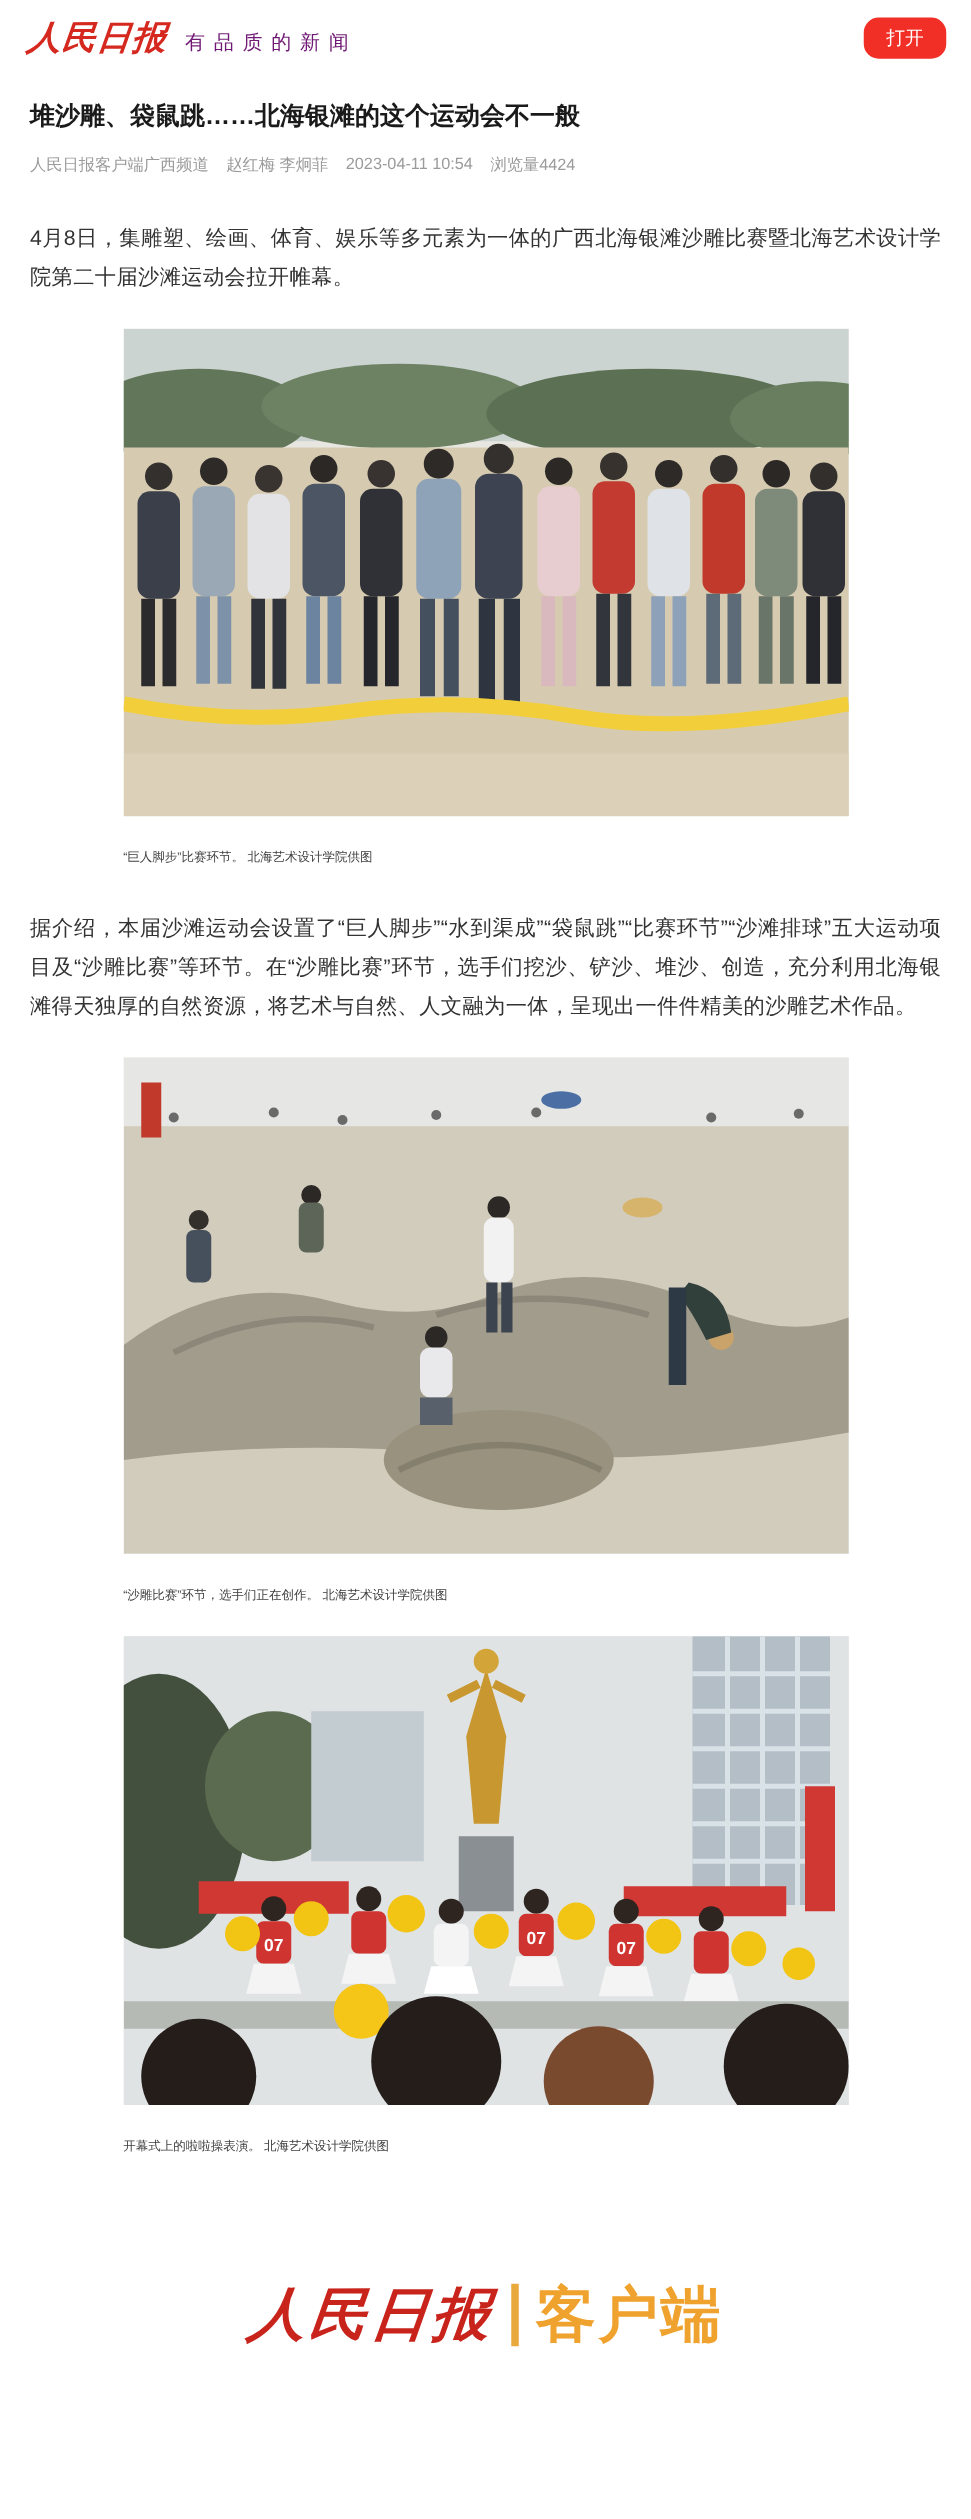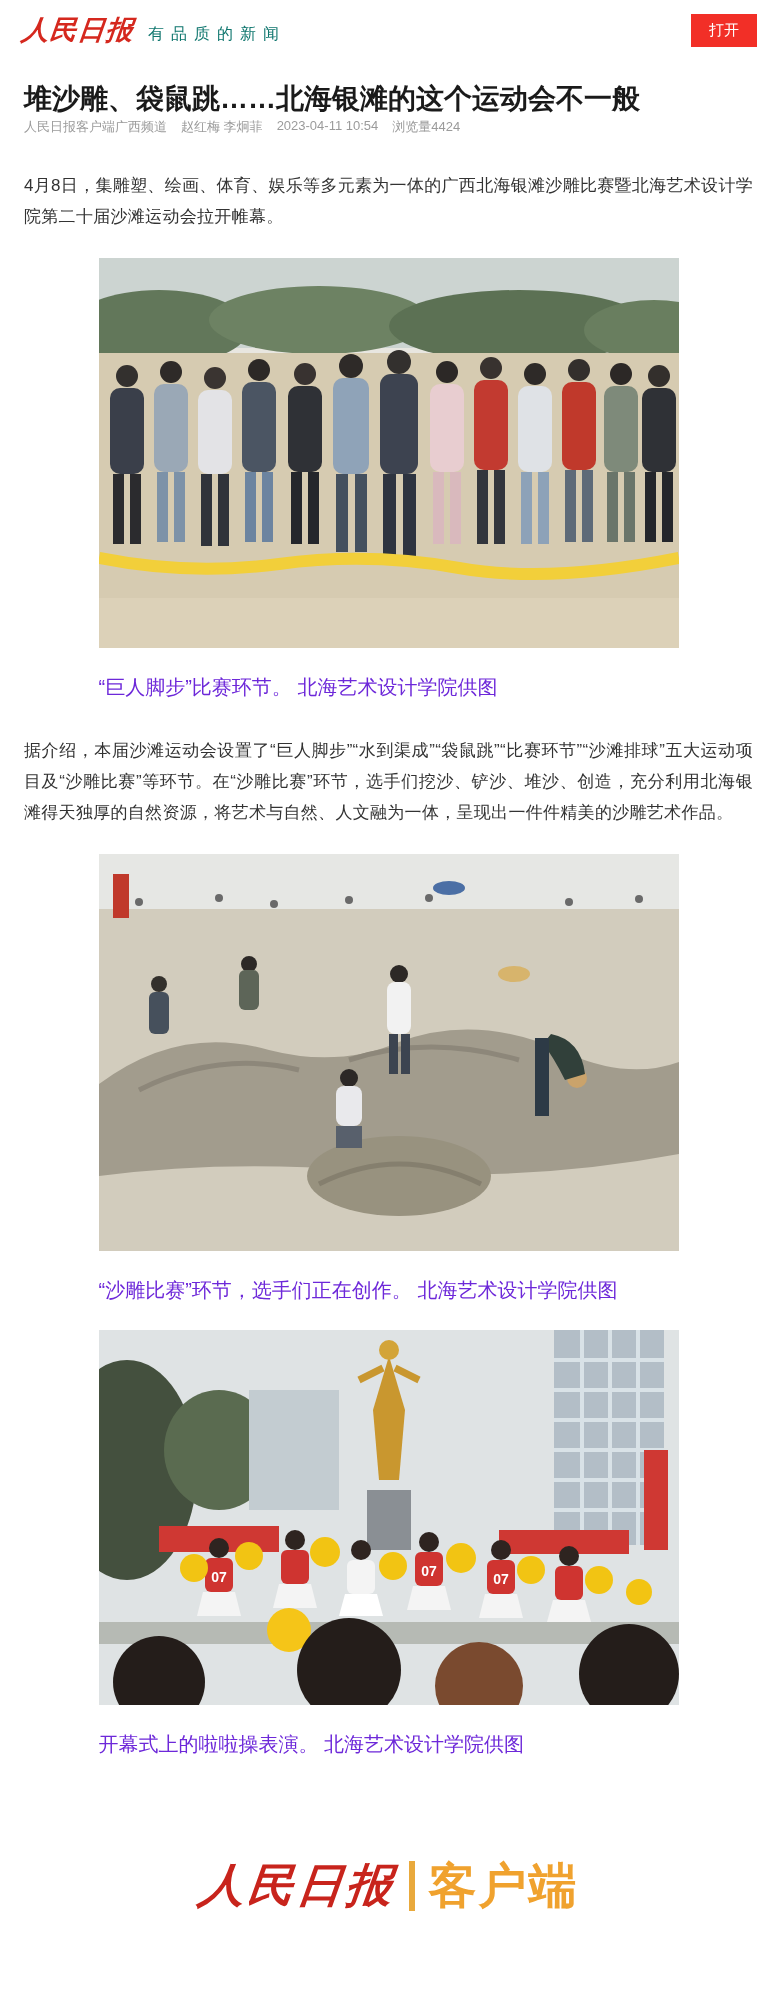--- a/index.html
+++ b/index.html
@@ -4,33 +4,33 @@
 <style>
   * { box-sizing: border-box; }
   html,body { margin:0; padding:0; background:#ffffff; }
   body { font-family:"Liberation Sans","DejaVu Sans",sans-serif; }
   .page { width:777px; height:2015px; overflow:hidden; background:#fff; position:relative; }
 
   
   .header { display:flex; align-items:center; justify-content:space-between; padding:12px 20px 10px 22px; }
   .brand { display:flex; align-items:baseline; gap:14px; }
   .brand-logo { color:#d5281e; font-size:27px; font-weight:bold; font-style:italic; letter-spacing:1px; transform:skewX(-6deg); }
-  .brand-tagline { color:#0f766e; font-size:16px; letter-spacing:7px; }
-  .open-btn { background:#f22f27; color:#fff; border:none; border-radius:0; font-size:15px; padding:7px 18px; cursor:pointer;margin-left:16px; }
+  .brand-tagline { color:#701a75; font-size:16px; letter-spacing:7px; }
+  .open-btn { background:#f22f27; color:#fff; border:none; border-radius:12px; font-size:15px; padding:7px 18px; cursor:pointer;margin-left:16px; }
 
   
   .article { padding:0 24px; }
-  .title { font-size:28px; font-weight:bold; color:#1a1a1a; line-height:1.35; margin:22px 0 0 0; }
-  .byline { color:#9b9b9b; font-size:13px; display:flex; gap:14px; flex-wrap:wrap; }
+  .title { font-size:20px; font-weight:bold; color:#1a1a1a; line-height:1.35; margin:22px 0 0 0; }
+  .byline { margin-top:16px; color:#9b9b9b; font-size:13px; display:flex; gap:14px; flex-wrap:wrap; }
   .byline span { white-space:nowrap; }
   .para { font-size:17px; color:#333; line-height:31px; text-align:justify; letter-spacing:0.3px; margin:34px 0 0 0; }
 
   .photo-wrap { width:580px; margin:26px auto 0 auto; }
   .photo { width:580px; display:block; background:#e8e6e0; }
-  .caption { color:#6d28d9; font-size:20px; margin:26px 0 0 0; }
+  .caption { color:#404040; font-size:10px; margin:26px 0 0 0; }
 
   
   .footer-logo { margin-top:96px; display:flex; align-items:center; justify-content:center; gap:14px; }
   .footer-main { color:#c8241c; font-size:46px; font-weight:bold; font-style:italic; letter-spacing:3px; transform:skewX(-6deg); }
   .footer-divider { width:6px; height:50px; background:#e9a93c; }
   .footer-sub { color:#f0a22e; font-size:48px; font-weight:900; letter-spacing:2px; }
 </style>
 </head>
 <body>
 

